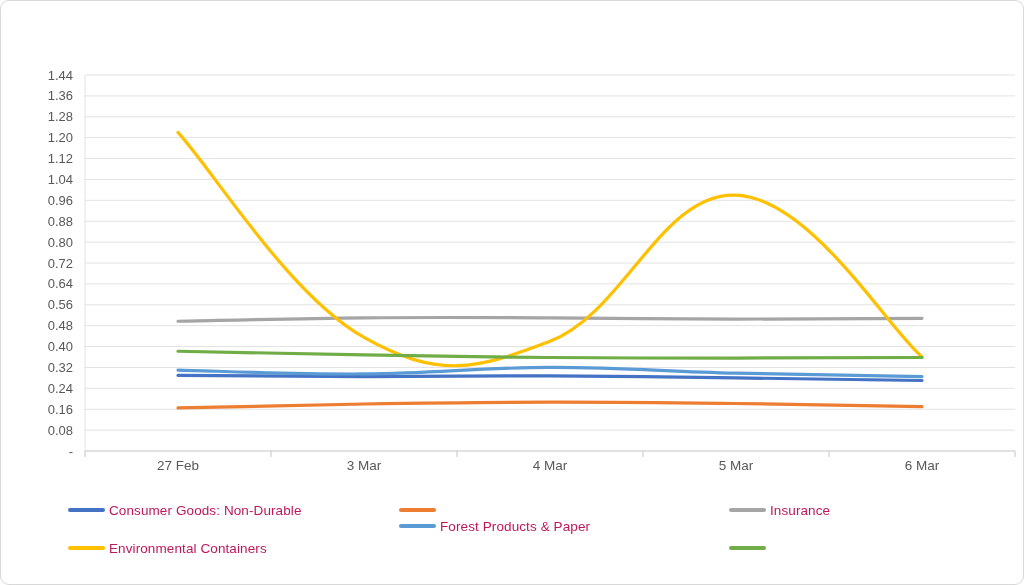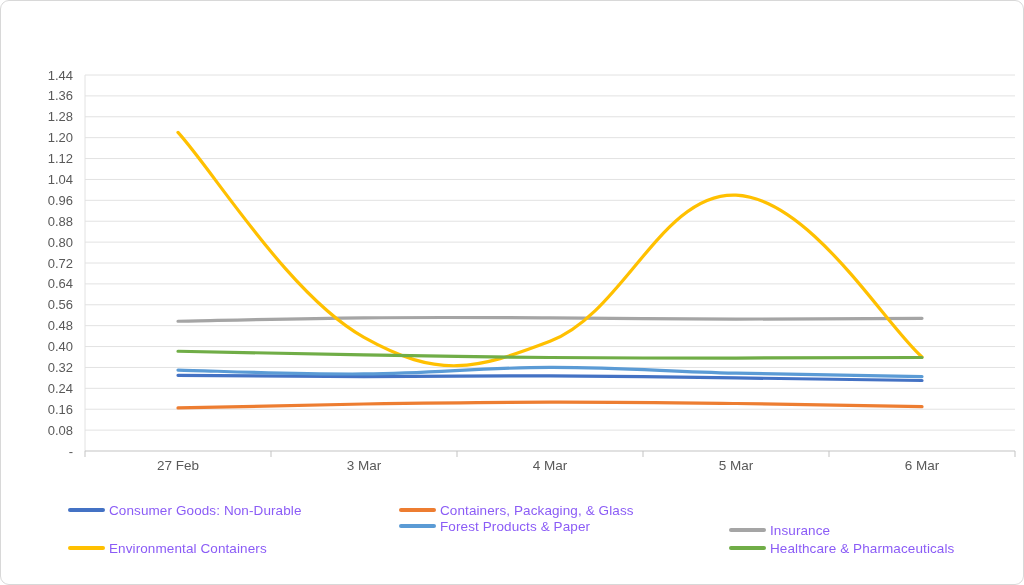--- a/index.html
+++ b/index.html
@@ -33,21 +33,21 @@
   .legend-swatch {
     display: inline-block;
     width: 37px;
     height: 3.5px;
     border-radius: 2px;
     margin-right: 4px;
     flex: 0 0 auto;
   }
   .legend-label {
     font-size: 13.5px;
-    color: #8b5cf6;
+    color: #be185d;
     white-space: nowrap;
     letter-spacing: 0.1px;
   }
 </style>
 </head>
 <body>
 
 <div id="chart-card">
   <svg id="chart-svg" width="1024" height="485">
       <line x1="84" y1="429.1111111111111" x2="1014" y2="429.1111111111111" stroke="#e2e2e2" stroke-width="1"></line>
@@ -108,32 +108,30 @@
       <path d="M 177.00 350.26 C 214.20 350.99 288.60 352.66 363.00 353.91 C 437.40 355.16 474.60 355.90 549.00 356.52 C 623.40 357.15 660.60 357.04 735.00 357.04 C 809.40 357.04 883.80 356.63 921.00 356.52" fill="none" stroke="#70AD47" stroke-width="3.2" stroke-linecap="round" stroke-linejoin="round"></path>
     </svg>
 
   <div>
     <div class="legend-item" style="left:67px;  top:500px">
       <span class="legend-swatch" style="background: rgb(68, 114, 196);"></span>
       <span class="legend-label">Consumer Goods: Non-Durable</span>
     </div>
     <div class="legend-item" style="left:398px; top:500px">
       <span class="legend-swatch" style="background: rgb(237, 125, 49);"></span>
-      <span class="legend-label">Containers, Packaging, &amp; Glass</span>
     </div>
-    <div class="legend-item" style="left:728px; top:520px">
+    <div class="legend-item" style="left:728px; top:500px">
       <span class="legend-swatch" style="background: rgb(165, 165, 165);"></span>
       <span class="legend-label">Insurance</span>
     </div>
     <div class="legend-item" style="left:67px;  top:538px">
       <span class="legend-swatch" style="background: rgb(255, 192, 0);"></span>
       <span class="legend-label">Environmental Containers</span>
     </div>
     <div class="legend-item" style="left:398px; top:516px">
       <span class="legend-swatch" style="background: rgb(91, 155, 213);"></span>
       <span class="legend-label">Forest Products &amp; Paper</span>
     </div>
     <div class="legend-item" style="left:728px; top:538px">
       <span class="legend-swatch" style="background: rgb(112, 173, 71);"></span>
-      <span class="legend-label">Healthcare &amp; Pharmaceuticals</span>
     </div>
   </div>
 </div>
 
 </body></html>

